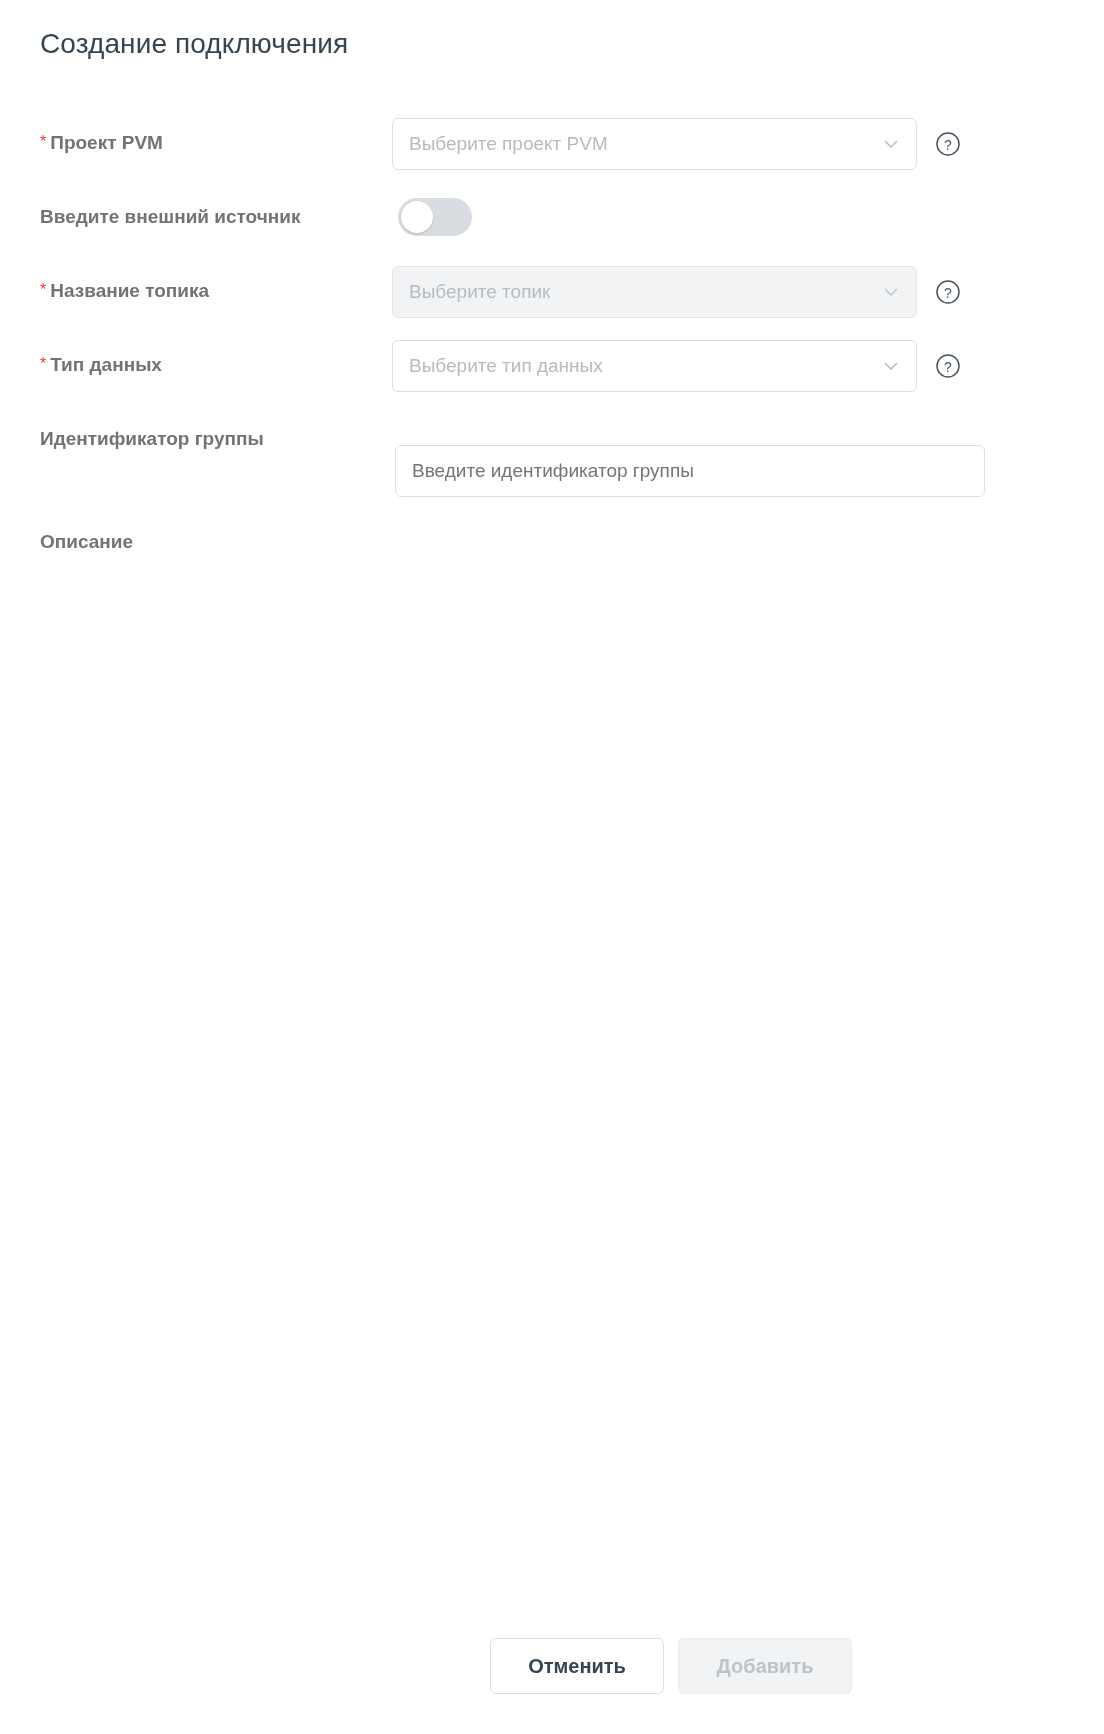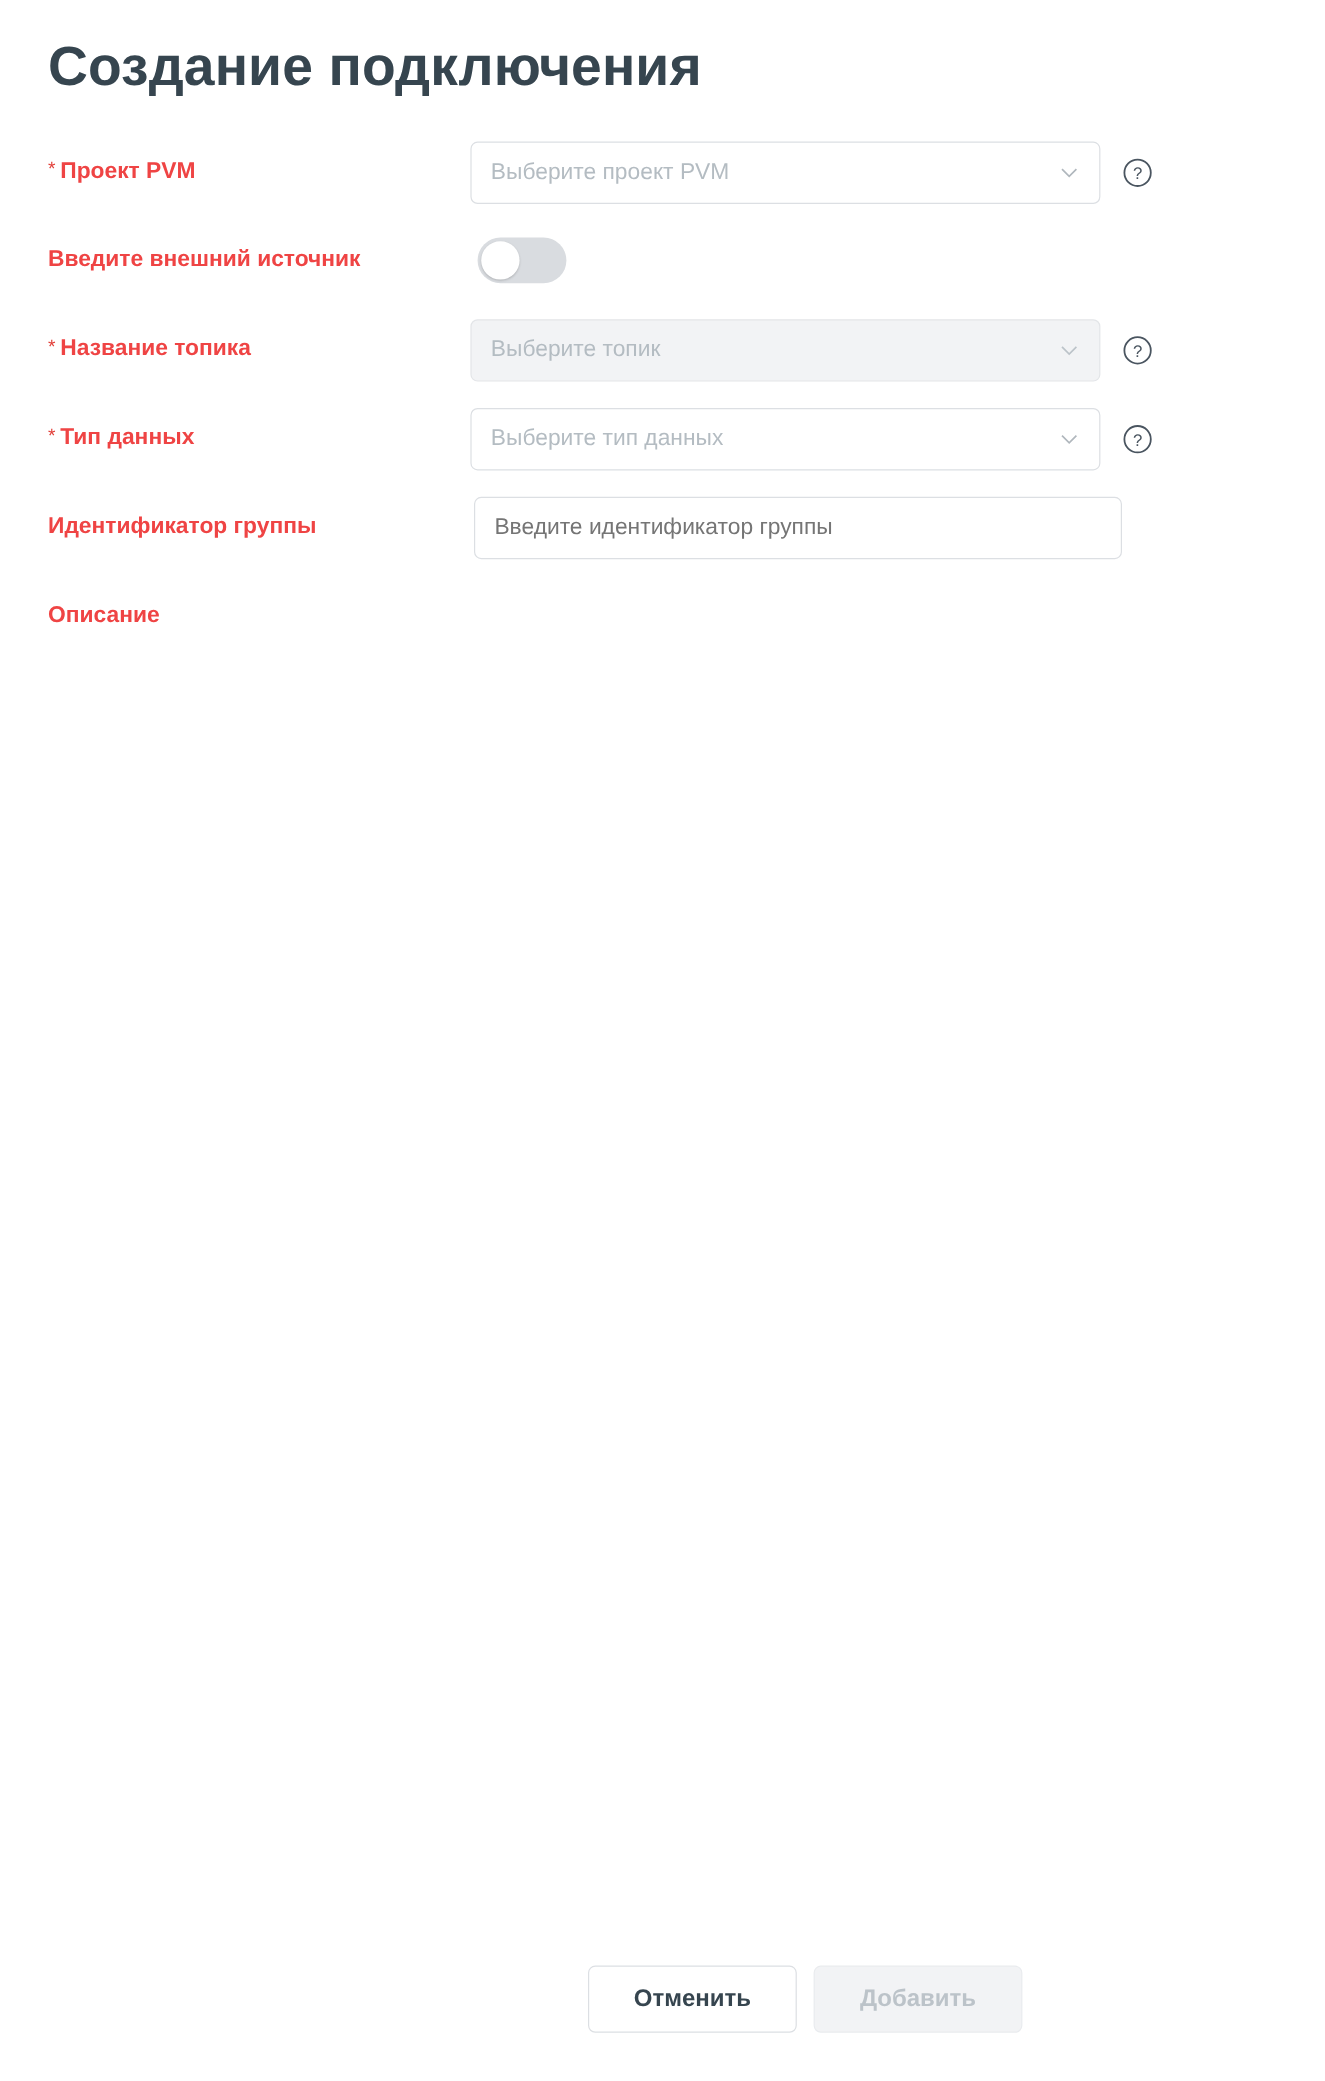--- a/index.html
+++ b/index.html
@@ -23,22 +23,22 @@
     height: 1734px;
     background: #fff;
     box-sizing: border-box;
     padding: 0;
   }
 
   .page-title {
     position: absolute;
     left: 40px;
     top: 28px;
-    font-size: 46px;
-    font-weight: 700;
+    font-size: 28px;
+    font-weight: 400;
     color: #36454f;
     letter-spacing: 0.1px;
     white-space: nowrap;
   }
 
   .form {
     position: absolute;
     left: 0;
     top: 118px;
     width: 1104px;
@@ -66,21 +66,21 @@
     color: #e2403a;
     font-size: 16px;
     line-height: 1;
     margin-right: 4px;
     margin-top: 2px;
   }
 
   .label-text {
     font-size: 19px;
     font-weight: 600;
-    color: #ef4444;
+    color: #737373;
     line-height: 22px;
     white-space: nowrap;
   }
 
   .field-col {
     position: relative;
     display: flex;
     align-items: center;
   }
 
@@ -127,21 +127,22 @@
 
   .help-icon {
     width: 26px;
     height: 26px;
     margin-left: 18px;
     flex: 0 0 auto;
   }
   .help-icon svg { display: block; }
 
   .text-box {
-    width: 540px;
+    width: 590px;
+    margin-top: 31px;
   }
 
   .toggle {
     width: 74px;
     height: 38px;
     border-radius: 19px;
     background: #d9dce0;
     position: relative;
     margin-top: 6px;
     cursor: pointer;

